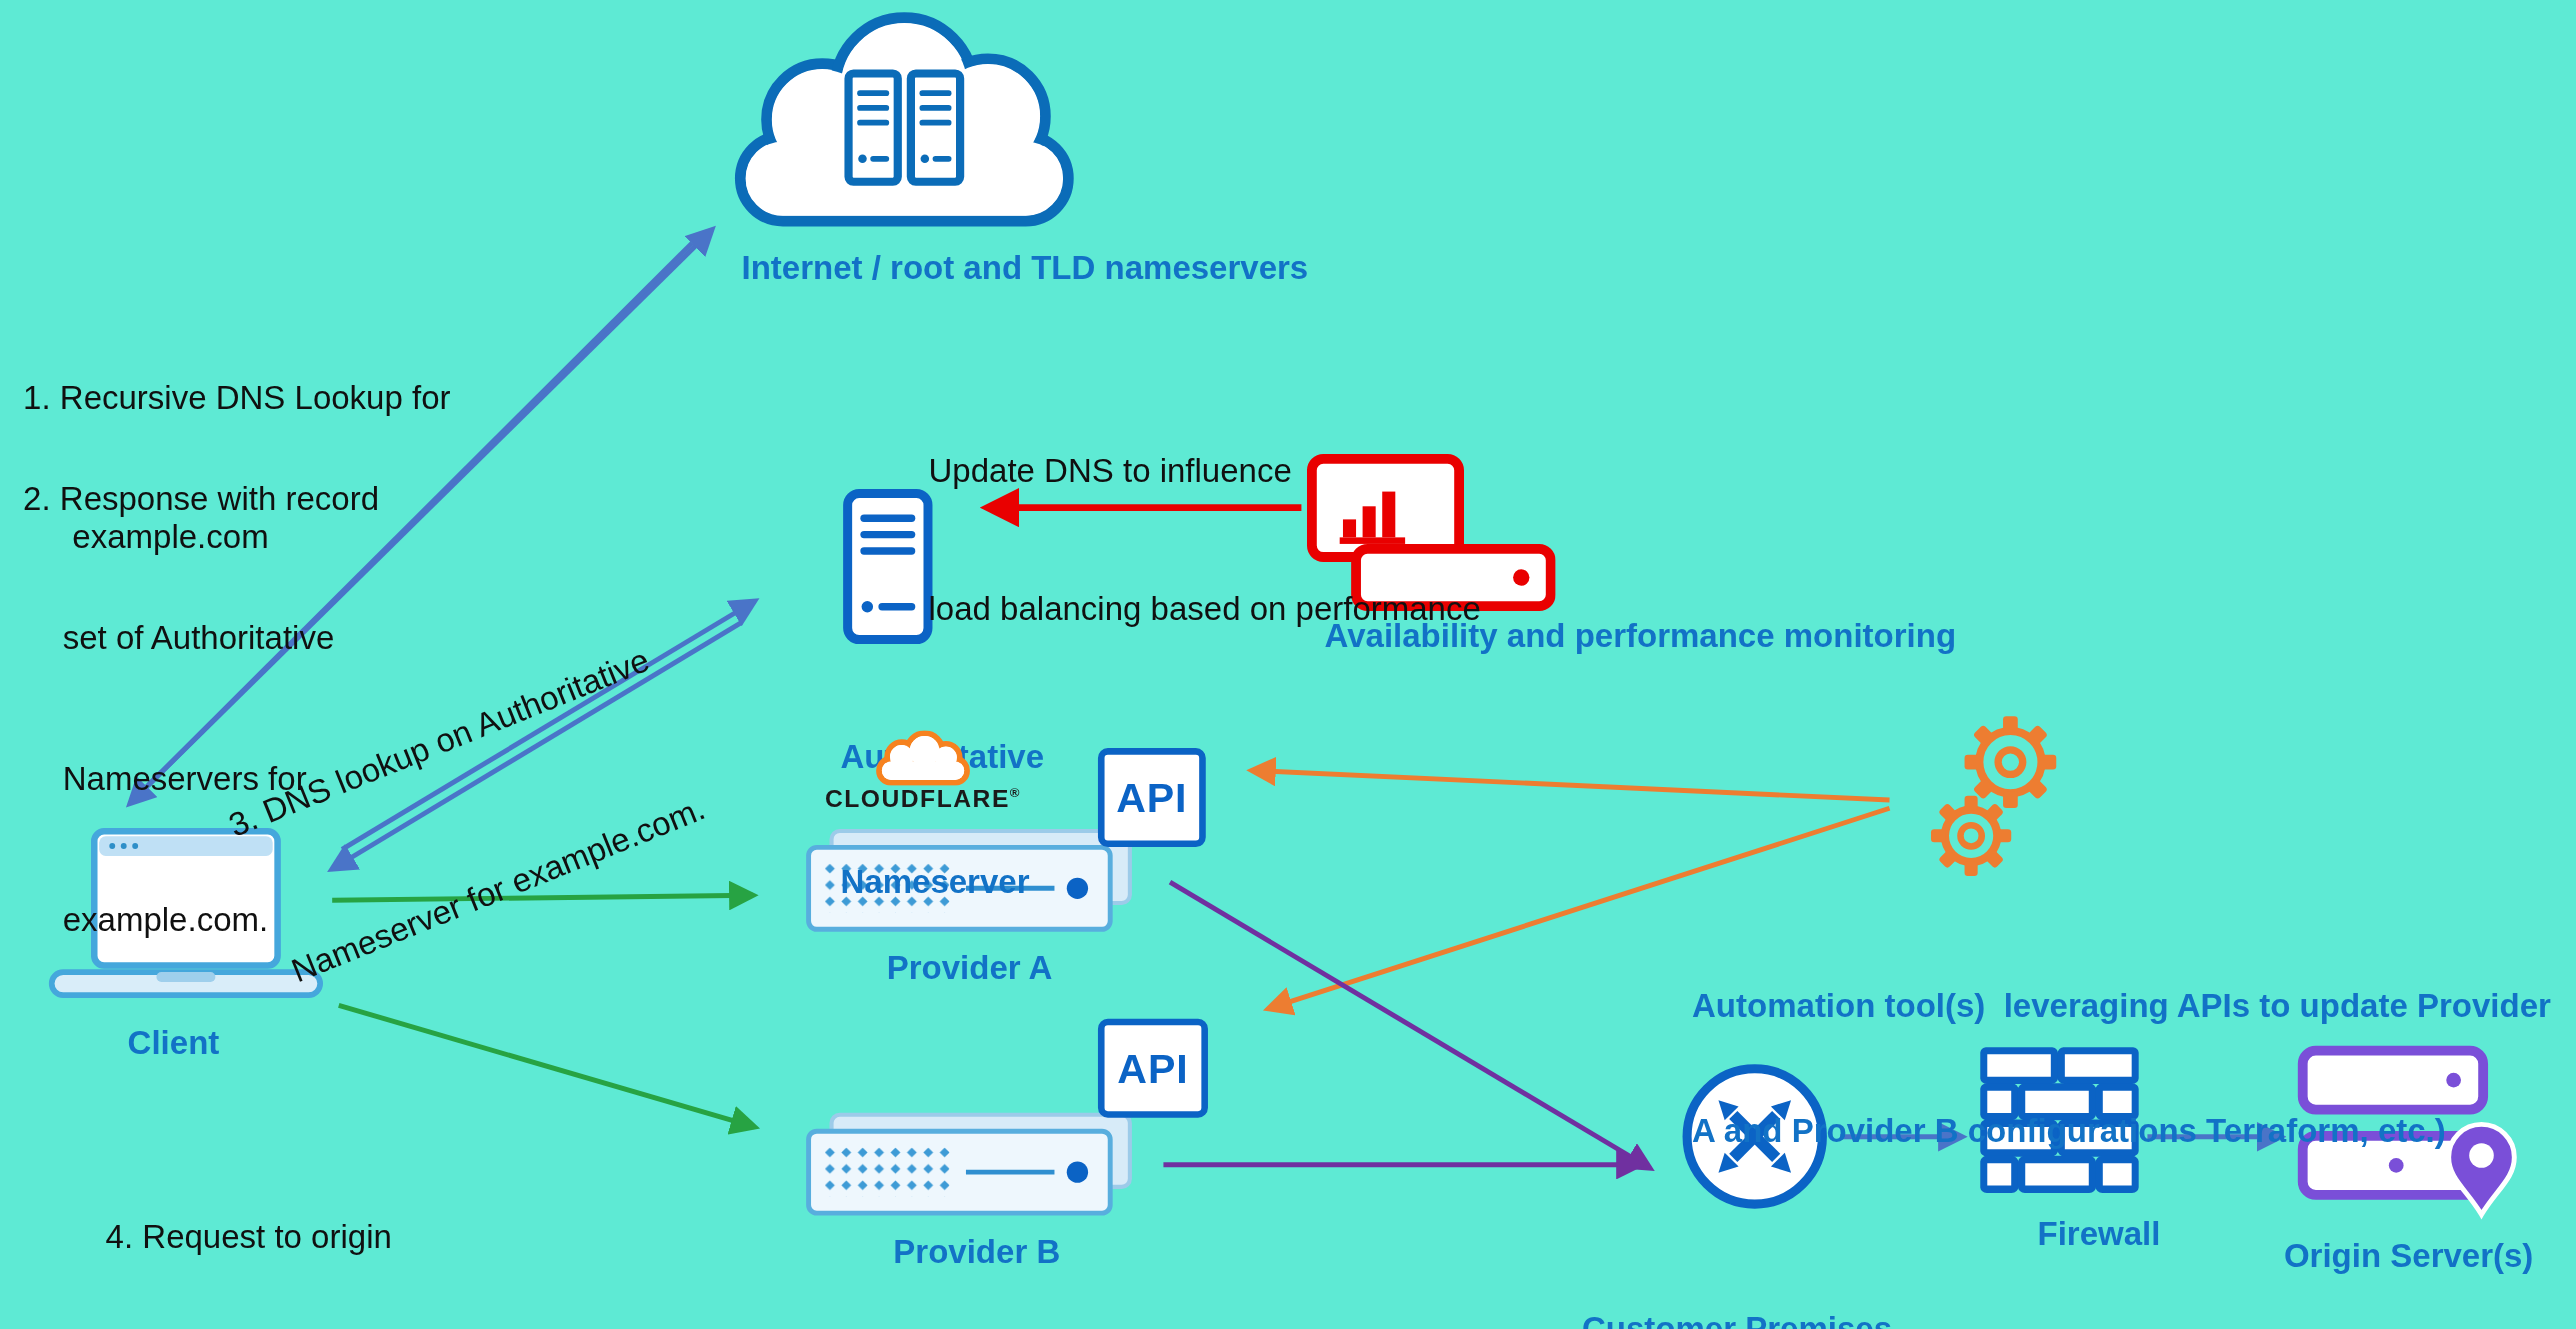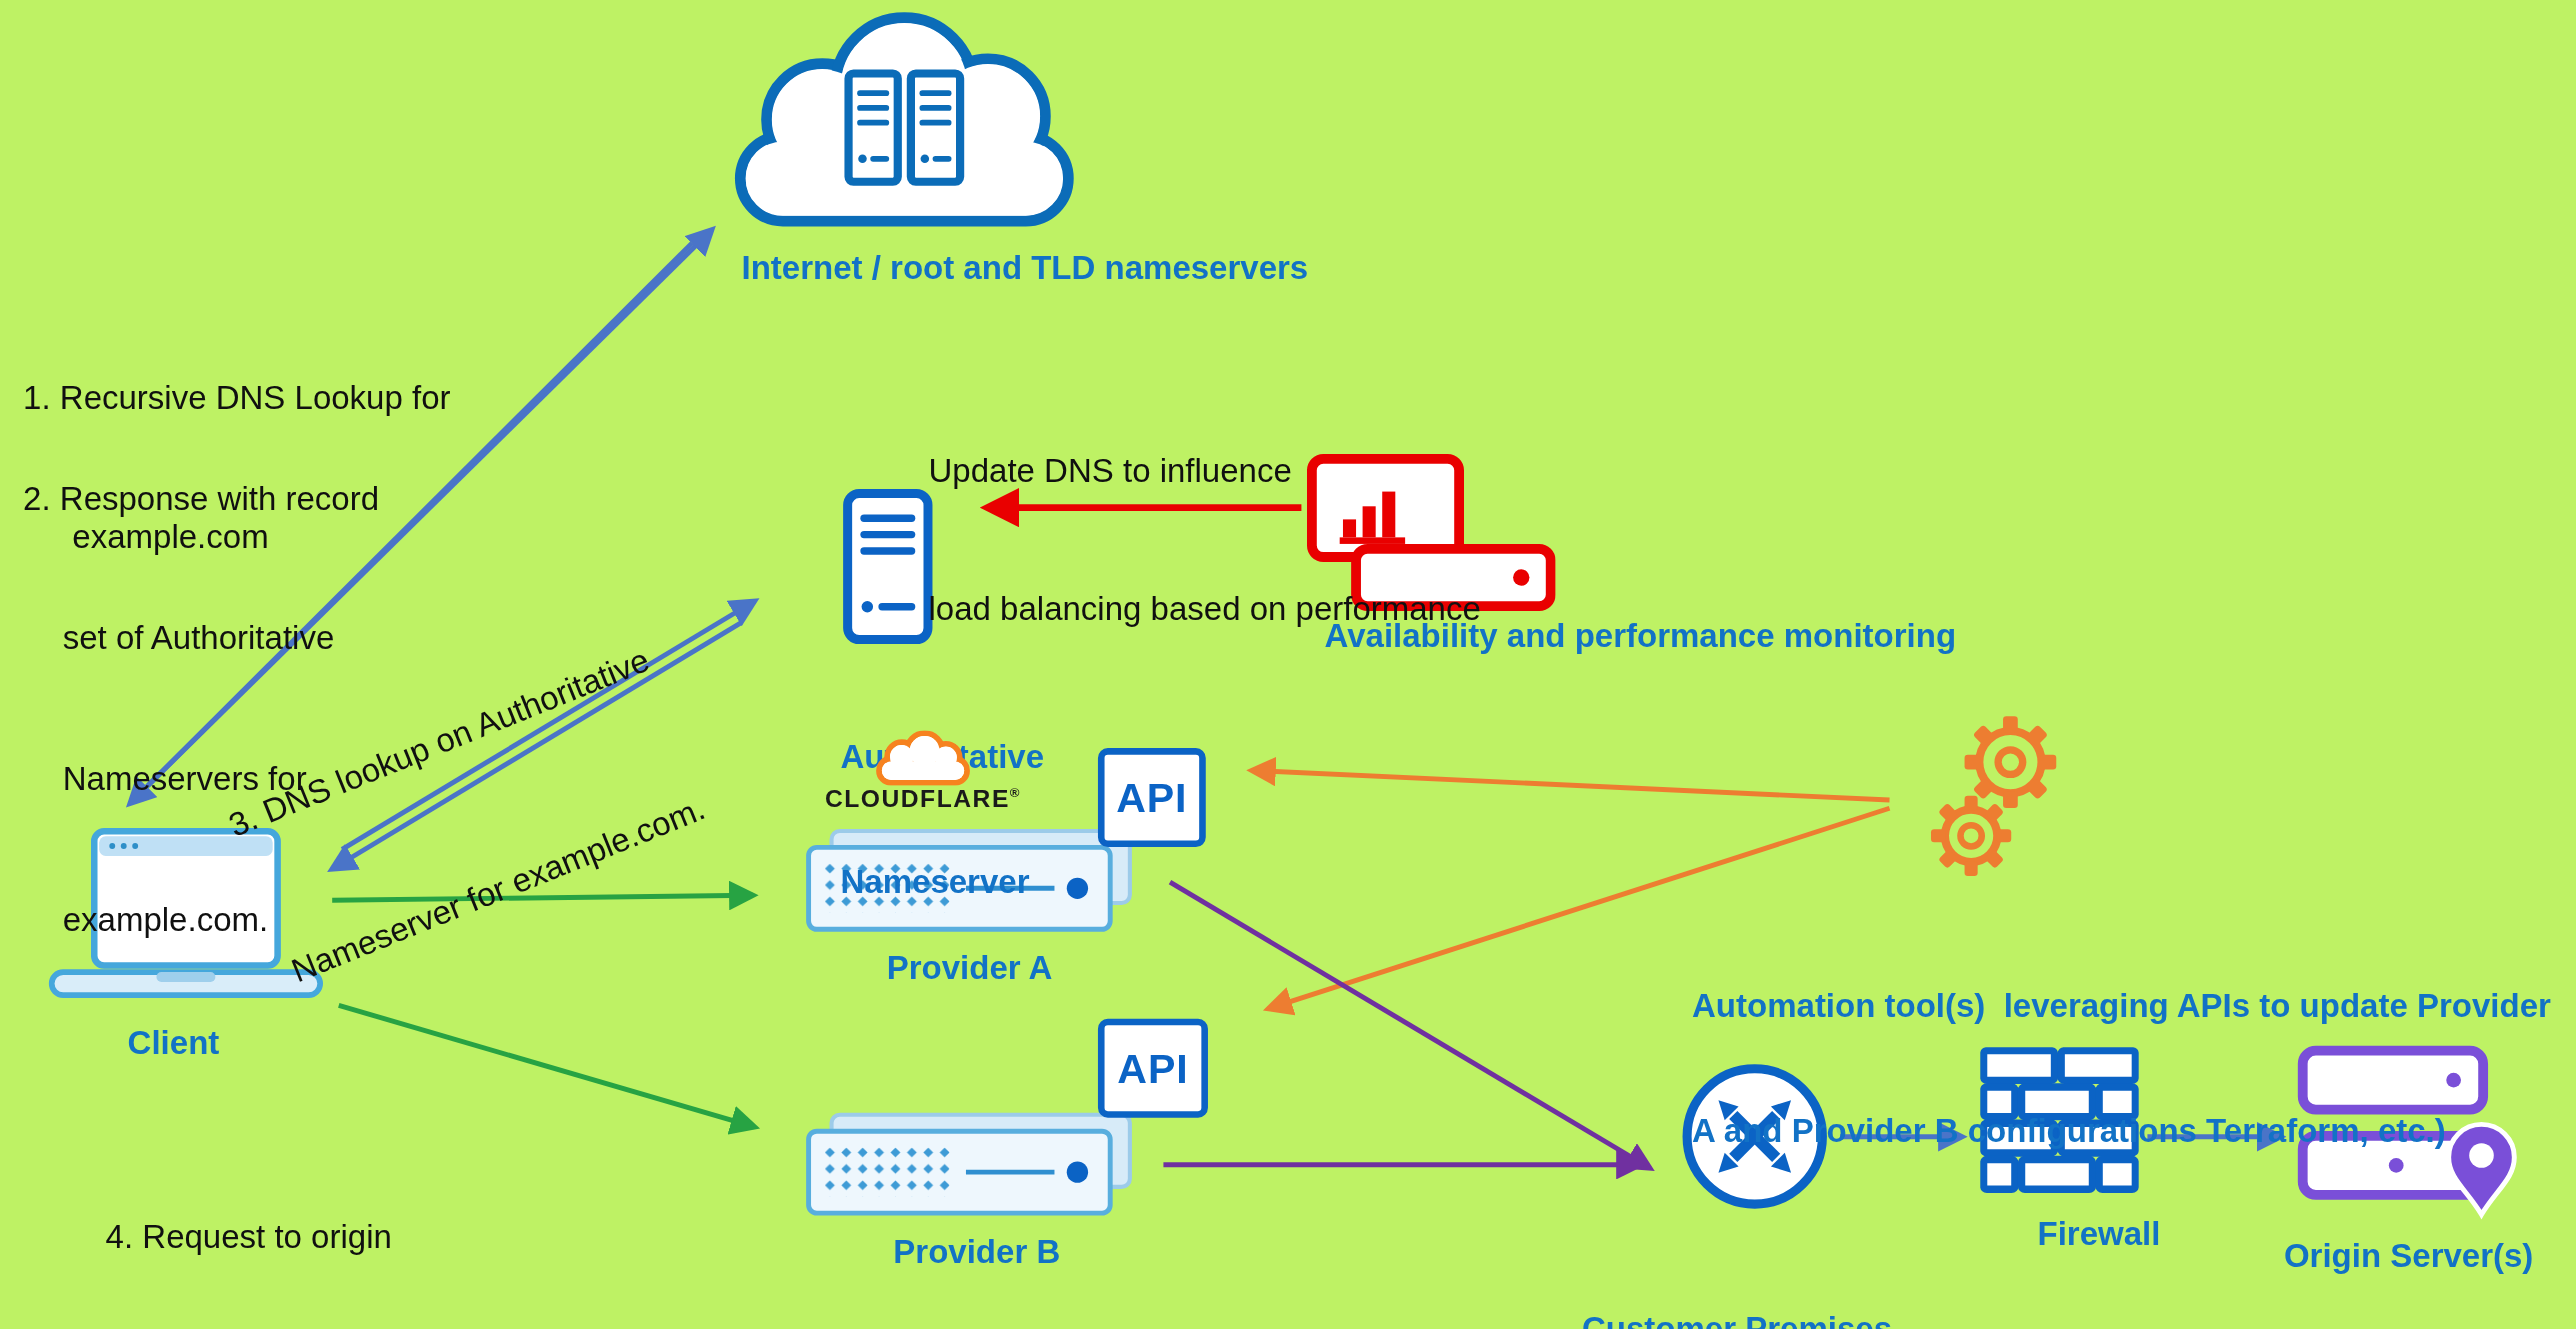--- a/index.html
+++ b/index.html
@@ -1,18 +1,18 @@
 <!DOCTYPE html>
 <html style="font-size:12px"><head>
 <meta charset="utf-8">
 <title>Diagram</title>
 <style>
   *{margin:0;padding:0;box-sizing:border-box}
   body{background:#fff;font-family:"Liberation Sans",sans-serif}
-  .viewport{position:relative;width:2576px;height:1329px;overflow:hidden;background:#bef264}
+  .viewport{position:relative;width:2576px;height:1329px;overflow:hidden;background:#5eead4}
   .canvas{position:absolute;left:0;top:0;width:1171px;height:604px;transform:scale(2.2003);transform-origin:0 0}
   .abs{position:absolute}
   .icon{z-index:5}
   .blue-label{color:#1272c6;font-size:15px;font-weight:600;line-height:1.27;white-space:pre;z-index:7}
   .black-note{color:#101010;font-size:15px;line-height:1.42;white-space:pre;z-index:7}
   .ind24{padding-left:18px}
   .ind30{padding-left:22.4px}
   .api-box{z-index:8;background:#fff;border:3px solid #0b63c5;border-radius:4.5px;
            display:flex;align-items:center;justify-content:center;
            color:#0b63c5;font-weight:bold;font-size:18.7px;letter-spacing:0.4px}

